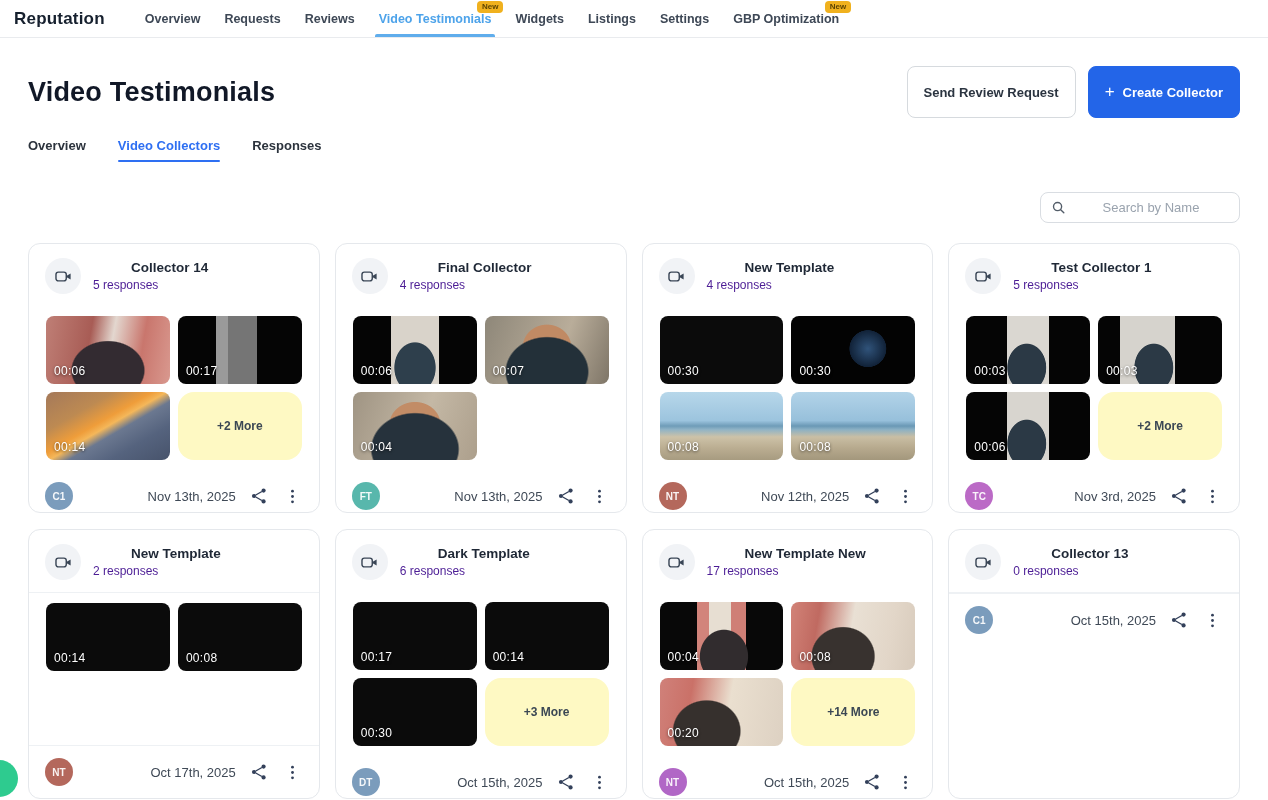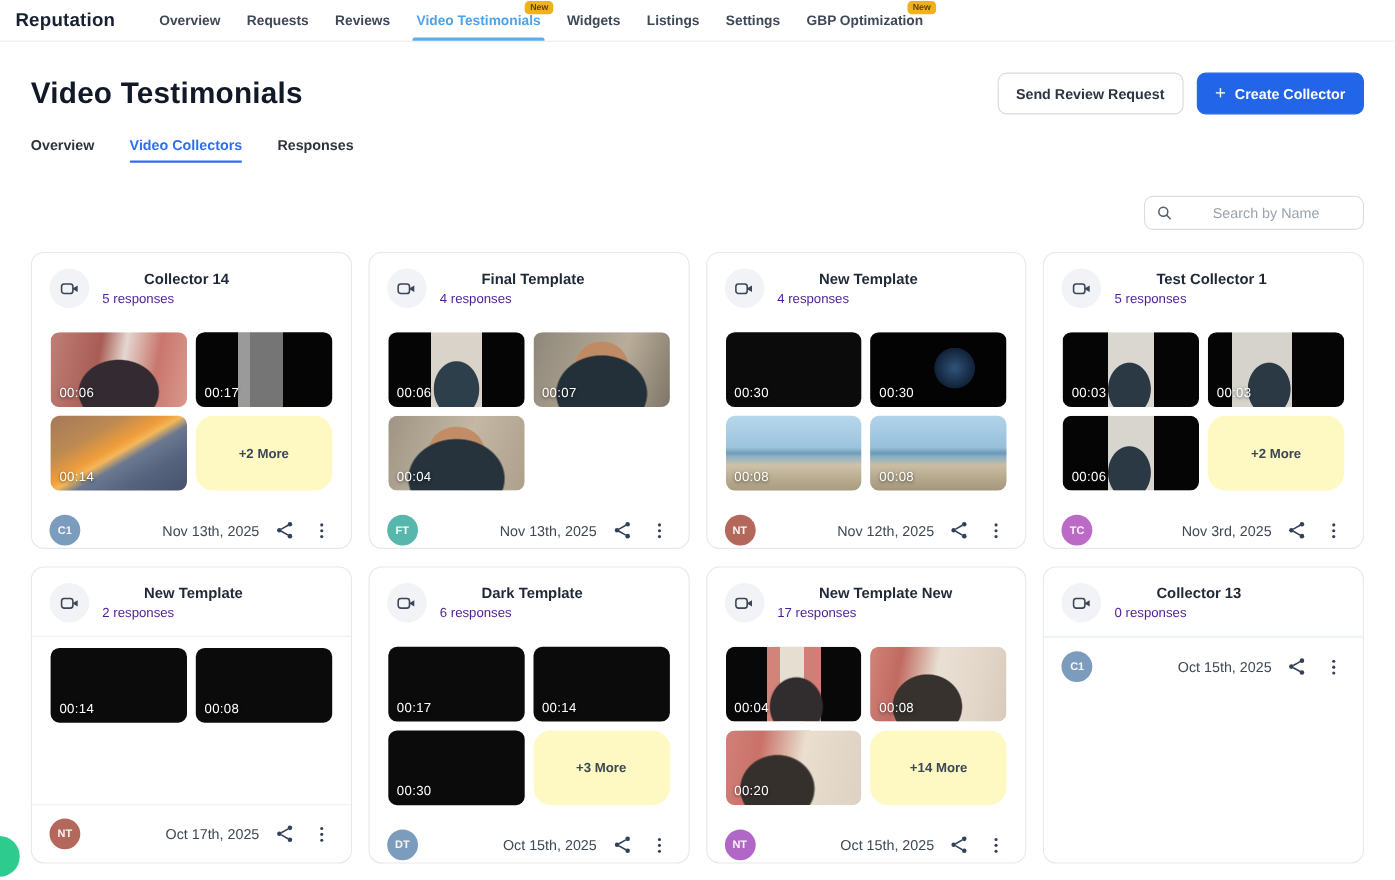--- a/index.html
+++ b/index.html
@@ -17,21 +17,21 @@
   .nav-item.active::after { content: ""; position: absolute; left: -4px; right: -4px; bottom: 0;
     height: 3px; background: #5fadec; border-radius: 2px 2px 0 0; }
   .badge { position: absolute; top: 1px; right: -12px; background: #f0b11e; color: #5d4503;
     font-size: 8px; font-weight: 700; padding: 1.5px 5px; border-radius: 4px; line-height: 1.1; }
 
   
   .page { padding: 0 28px; }
   .page-head { display: flex; align-items: center; justify-content: space-between; padding-top: 28px; }
   h1 { font-size: 27px; font-weight: 700; color: #111827; letter-spacing: .2px; }
   .actions { display: flex; gap: 12px; }
-  .btn { height: 38px; border-radius: 8px; font-size: 13px; font-weight: 600; cursor: pointer;
+  .btn { height: 52px; border-radius: 8px; font-size: 13px; font-weight: 600; cursor: pointer;
     display: inline-flex; align-items: center; gap: 8px; padding: 0 16px;
     font-family: "Liberation Sans", sans-serif; }
   .btn.secondary { background: #fff; border: 1px solid #d6dade; color: #2b3440; }
   .btn.primary { background: #2365e8; border: 1px solid #2365e8; color: #fff; }
   .btn .plus { font-size: 17px; font-weight: 400; line-height: 1; margin-top: -1px; }
 
   
   .subtabs { display: flex; gap: 32px; margin-top: 20px; }
   .subtab { position: relative; font-size: 13px; font-weight: 700; color: #2c333d;
     padding-bottom: 9px; cursor: pointer; }
@@ -201,21 +201,21 @@
   </section>
       <section class="card">
     <div class="card-head">
       <span class="cam-circle">
         <svg width="19" height="19" viewBox="0 0 24 24" fill="none">
           <rect x="2.5" y="6.5" width="13" height="11" rx="3" stroke="#3a4656" stroke-width="1.8"></rect>
           <path d="M15.5 11.5l5.5-3.2v7.4l-5.5-3.2z" fill="#3a4656"></path>
         </svg>
       </span>
       <div>
-        <div class="card-title">Final Template</div>
+        <div class="card-title">Final Collector</div>
         <div class="card-sub">4 responses</div>
       </div>
     </div>
     <div class="divider"></div>
     <div class="thumb-area">
           <div class="thumb-grid">
             <div class="thumb" style="background: radial-gradient(17% 38% at 50% 76%, rgb(46, 63, 76) 0%, rgb(46, 63, 76) 96%, rgba(0, 0, 0, 0) 100%), linear-gradient(90deg, rgb(5, 5, 5) 0%, rgb(5, 5, 5) 31%, rgb(217, 211, 202) 31%, rgb(217, 211, 202) 69%, rgb(5, 5, 5) 69%, rgb(5, 5, 5) 100%);">
               <span class="duration">00:06</span>
             </div>
             <div class="thumb" style="background: radial-gradient(34% 52% at 50% 82%, rgb(35, 48, 57) 0%, rgb(35, 48, 57) 96%, rgba(0, 0, 0, 0) 100%), radial-gradient(20% 34% at 50% 46%, rgb(192, 138, 100) 0%, rgb(192, 138, 100) 96%, rgba(0, 0, 0, 0) 100%), linear-gradient(110deg, rgb(142, 135, 121) 0%, rgb(185, 173, 154) 60%, rgb(126, 117, 103) 100%);">

